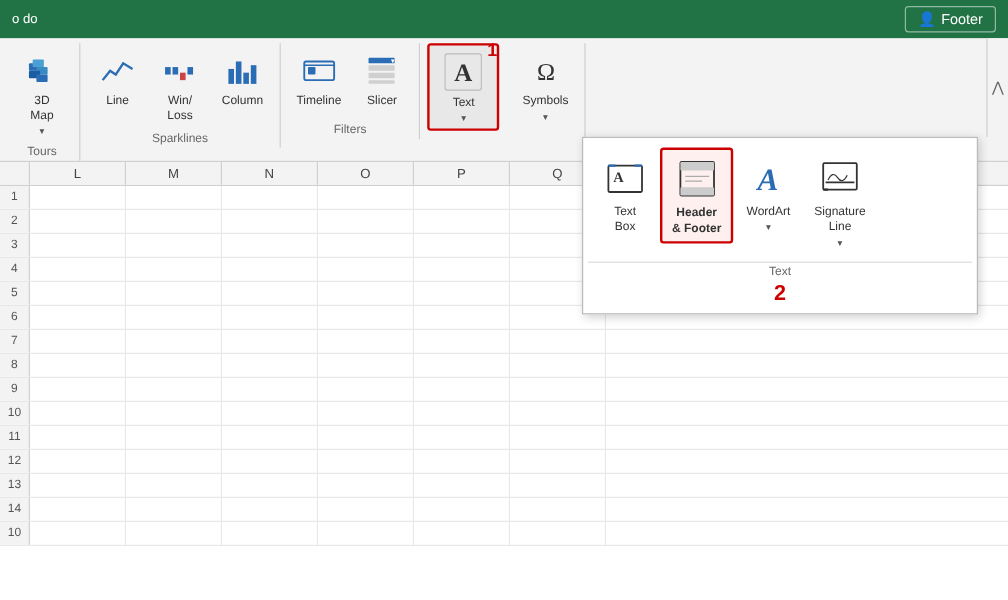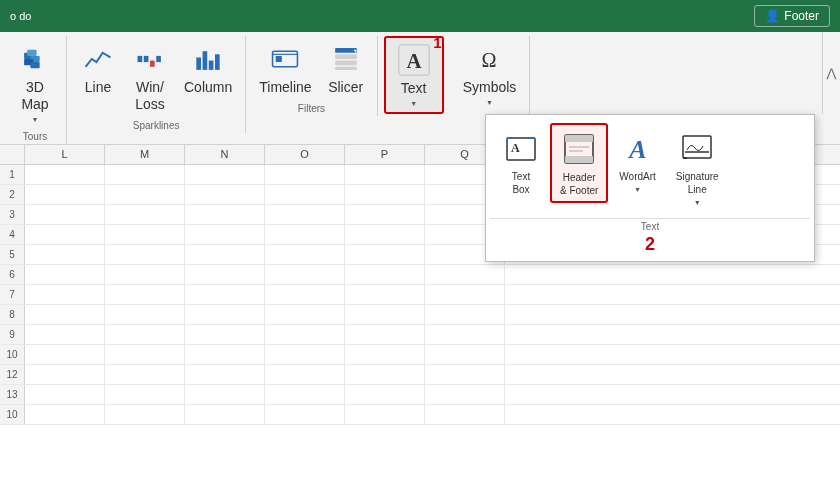--- a/index.html
+++ b/index.html
@@ -93,21 +93,21 @@
     .ribbon-btn .icon-area {
       width: 36px;
       height: 36px;
       display: flex;
       align-items: center;
       justify-content: center;
       font-size: 22px;
     }
 
     .ribbon-btn .btn-label {
-      font-size: 14px;
+      font-size: 10px;
       line-height: 1.2;
       color: #333;
     }
 
     .ribbon-btn .caret {
       font-size: 8px;
       color: #555;
     }
 
     
@@ -149,20 +149,21 @@
       background: transparent;
       color: #333;
       font-size: 10px;
       text-align: center;
       gap: 2px;
     }
 
     .dropdown-btn.header-selected {
       border: 2px solid #c00;
       background: #fff0f0;
+      font-weight: bold;
     }
 
     .dropdown-btn .d-icon {
       width: 36px;
       height: 40px;
       display: flex;
       align-items: center;
       justify-content: center;
       font-size: 24px;
     }
@@ -543,30 +544,48 @@
       <div class="grid-row">
         <div class="row-num">10</div>
         <div class="grid-cell" style="width: 80px;"></div>
         <div class="grid-cell" style="width: 80px;"></div>
         <div class="grid-cell" style="width: 80px;"></div>
         <div class="grid-cell" style="width: 80px;"></div>
         <div class="grid-cell" style="width: 80px;"></div>
         <div class="grid-cell" style="width: 80px;"></div>
       </div>
       <div class="grid-row">
+        <div class="row-num">11</div>
+        <div class="grid-cell" style="width: 80px;"></div>
+        <div class="grid-cell" style="width: 80px;"></div>
+        <div class="grid-cell" style="width: 80px;"></div>
+        <div class="grid-cell" style="width: 80px;"></div>
+        <div class="grid-cell" style="width: 80px;"></div>
+        <div class="grid-cell" style="width: 80px;"></div>
+      </div>
+      <div class="grid-row">
         <div class="row-num">12</div>
         <div class="grid-cell" style="width: 80px;"></div>
         <div class="grid-cell" style="width: 80px;"></div>
         <div class="grid-cell" style="width: 80px;"></div>
         <div class="grid-cell" style="width: 80px;"></div>
         <div class="grid-cell" style="width: 80px;"></div>
         <div class="grid-cell" style="width: 80px;"></div>
       </div>
       <div class="grid-row">
         <div class="row-num">13</div>
+        <div class="grid-cell" style="width: 80px;"></div>
+        <div class="grid-cell" style="width: 80px;"></div>
+        <div class="grid-cell" style="width: 80px;"></div>
+        <div class="grid-cell" style="width: 80px;"></div>
+        <div class="grid-cell" style="width: 80px;"></div>
+        <div class="grid-cell" style="width: 80px;"></div>
+      </div>
+      <div class="grid-row">
+        <div class="row-num">14</div>
         <div class="grid-cell" style="width: 80px;"></div>
         <div class="grid-cell" style="width: 80px;"></div>
         <div class="grid-cell" style="width: 80px;"></div>
         <div class="grid-cell" style="width: 80px;"></div>
         <div class="grid-cell" style="width: 80px;"></div>
         <div class="grid-cell" style="width: 80px;"></div>
       </div>
       <div class="grid-row">
         <div class="row-num">10</div>
         <div class="grid-cell" style="width: 80px;"></div>

